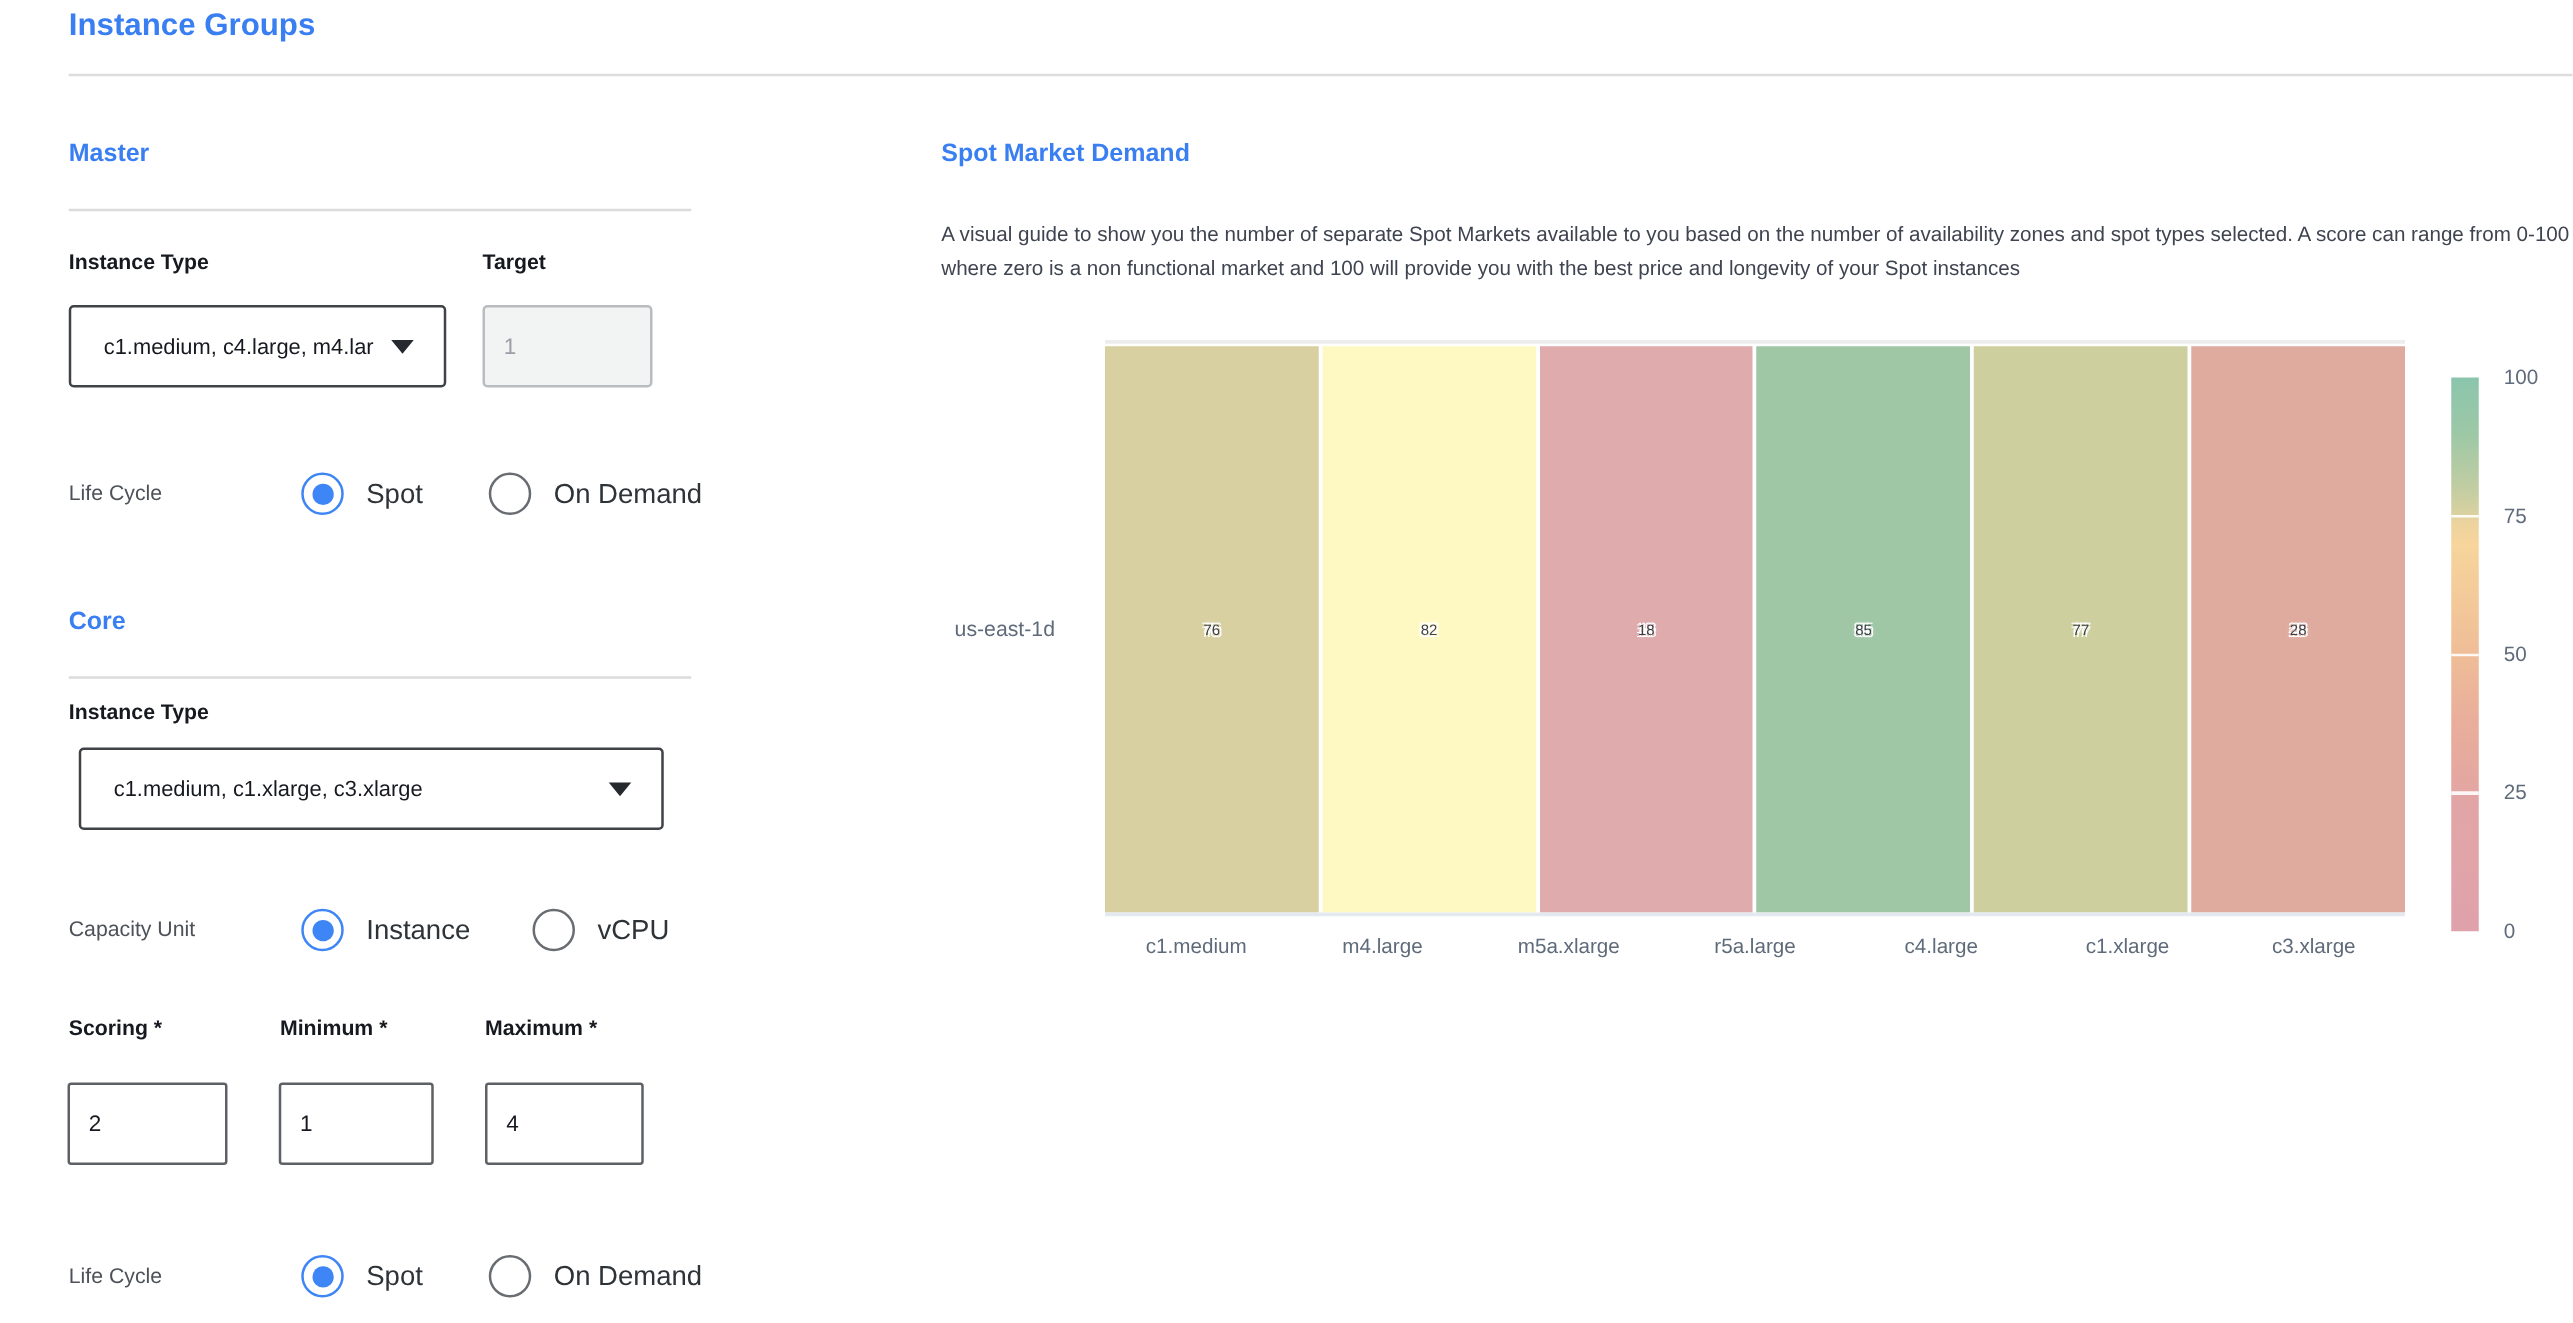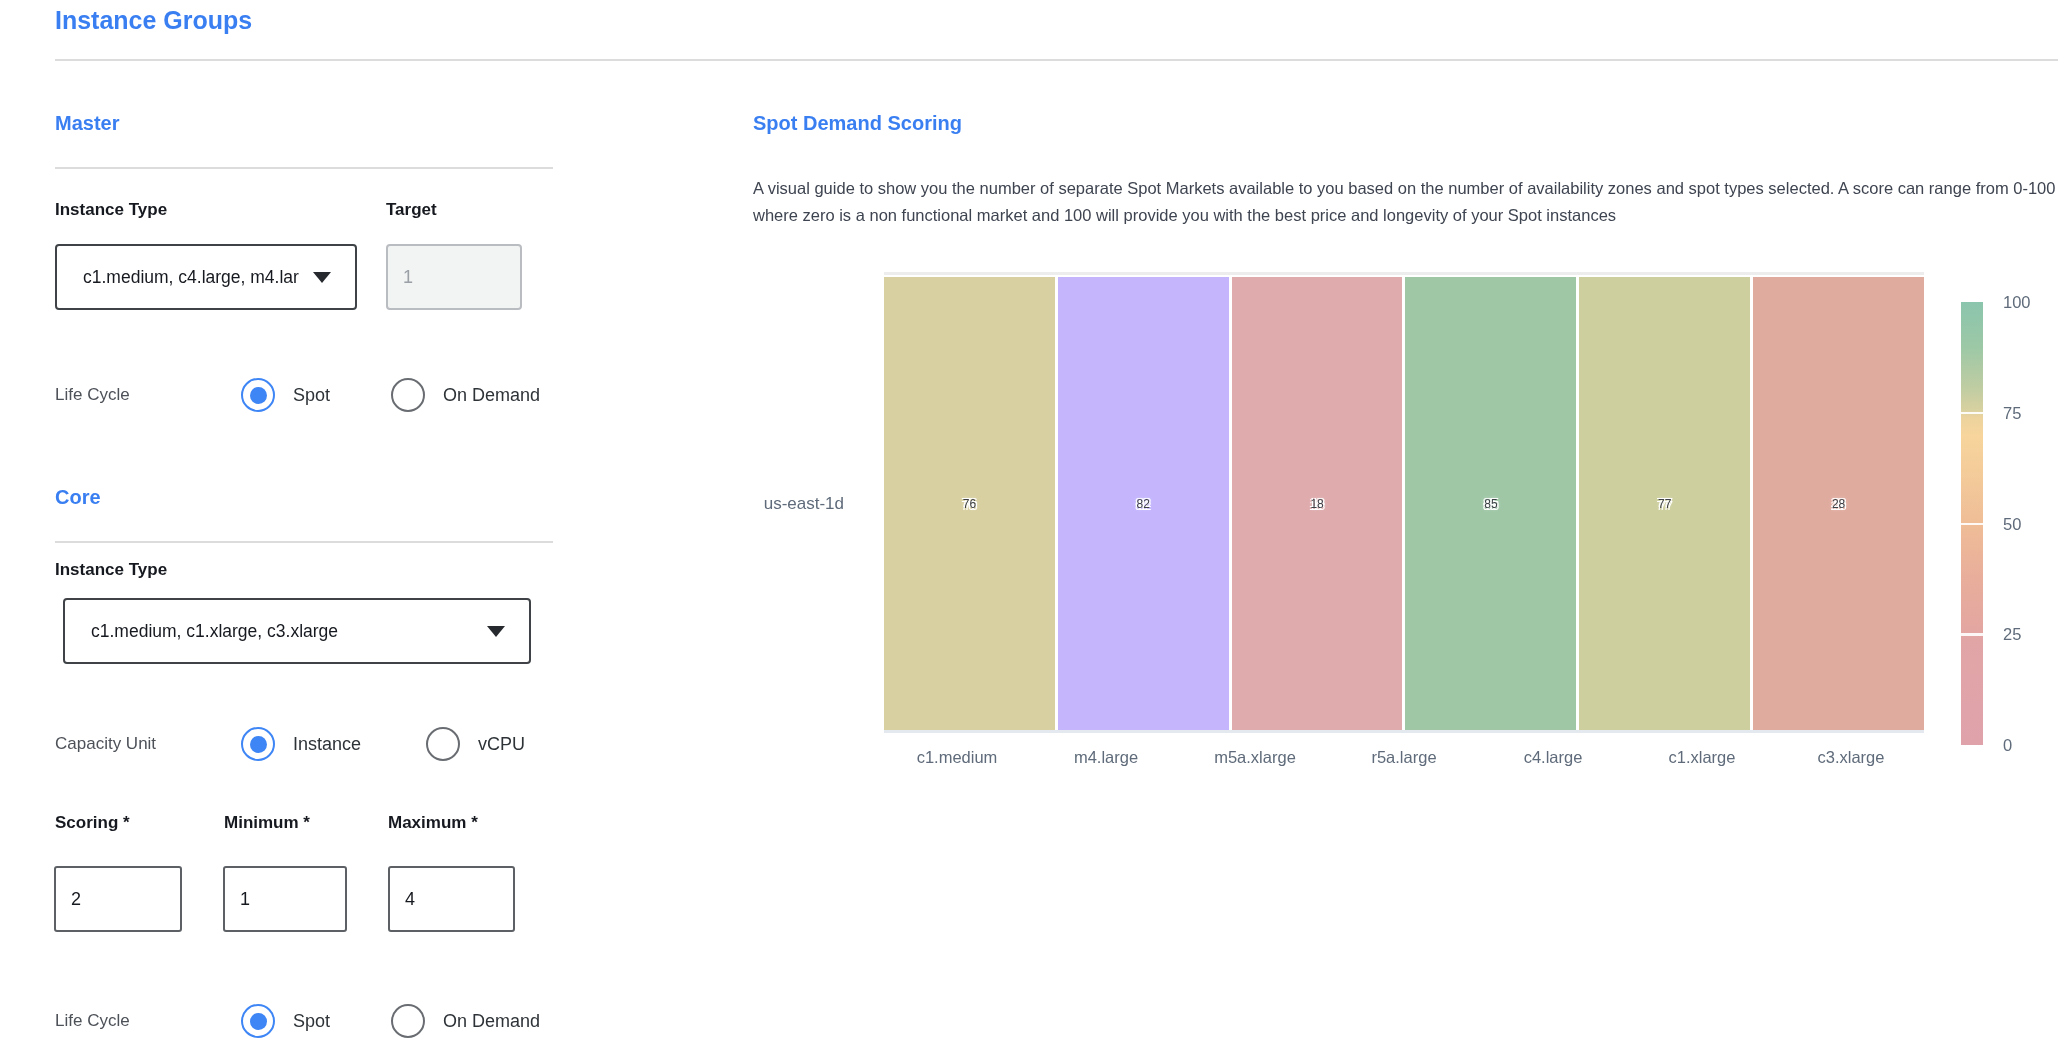--- a/index.html
+++ b/index.html
@@ -31,21 +31,21 @@
   .num-input:disabled { background:#f2f3f3; border:2px solid #b9bcc0; color:#9aa0a6; border-radius:4px; }
 
   
   .radio-row { height:36px; width:520px; }
   .radio-row .row-label { position:absolute; left:0; top:0; line-height:36px; }
   .radio-opt { position:absolute; top:0; height:36px; display:flex; align-items:center; cursor:pointer; }
   .rc { width:34px; height:34px; border-radius:50%; border:2.5px solid #696d72; background:#fff;
     display:flex; align-items:center; justify-content:center; flex:0 0 auto; }
   .radio-opt.sel .rc { border-color:#3e86f5; }
   .radio-opt.sel .rc .dot { width:17px; height:17px; border-radius:50%; background:#3e86f5; }
-  .rl { margin-left:18px; font-size:18px; color:#2e3338; }
+  .rl { margin-left:18px; font-size:22px; color:#2e3338; }
 
   
   .smc-desc { font-size:16.5px; line-height:27px; color:#3e4450; width:1334px; }
 
   
   .chart { left:712px; top:277px; width:1346px; height:520px; }
   .hm-rowlabel { position:absolute; left:0; top:0; width:91px; height:453px;
     display:flex; align-items:center; justify-content:flex-end;
     font-size:17px; color:#5f6b7a; white-space:nowrap; }
   .hm-topline { position:absolute; left:131px; top:-5px; width:1040px; height:3px; background:#ededed; }
@@ -143,31 +143,31 @@
           <span class="dot"></span>
         </span>
       <span class="rl">Spot</span>
     </label>
     <label class="radio-opt" style="left:336px;">
       <span class="rc"></span>
       <span class="rl">On Demand</span>
     </label>
   </div>
 
-  <h2 class="abs section-heading" style="left:712px; top:112px;">Spot Demand Scoring</h2>
+  <h2 class="abs section-heading" style="left:712px; top:112px;">Spot Market Demand</h2>
   <p class="abs smc-desc" style="left:712px; top:175px;">A visual guide to show you the number of separate Spot Markets available to you based on the number of availability zones and spot types selected. A score can range from 0-100 where zero is a non functional market and 100 will provide you with the best price and longevity of your Spot instances</p>
 
   <div class="abs chart">
     <div class="hm-rowlabel">us-east-1d</div>
     <div class="hm-topline"></div>
     <div class="hm-grid">
         <div class="hm-cell" style="background: rgb(216, 208, 161);">
           <span class="hm-val">76</span>
         </div>
-        <div class="hm-cell" style="background: #c4b5fd;">
+        <div class="hm-cell" style="background: #fef9c3;">
           <span class="hm-val">82</span>
         </div>
         <div class="hm-cell" style="background: rgb(223, 171, 173);">
           <span class="hm-val">18</span>
         </div>
         <div class="hm-cell" style="background: rgb(159, 199, 166);">
           <span class="hm-val">85</span>
         </div>
         <div class="hm-cell" style="background: rgb(205, 207, 158);">
           <span class="hm-val">77</span>

